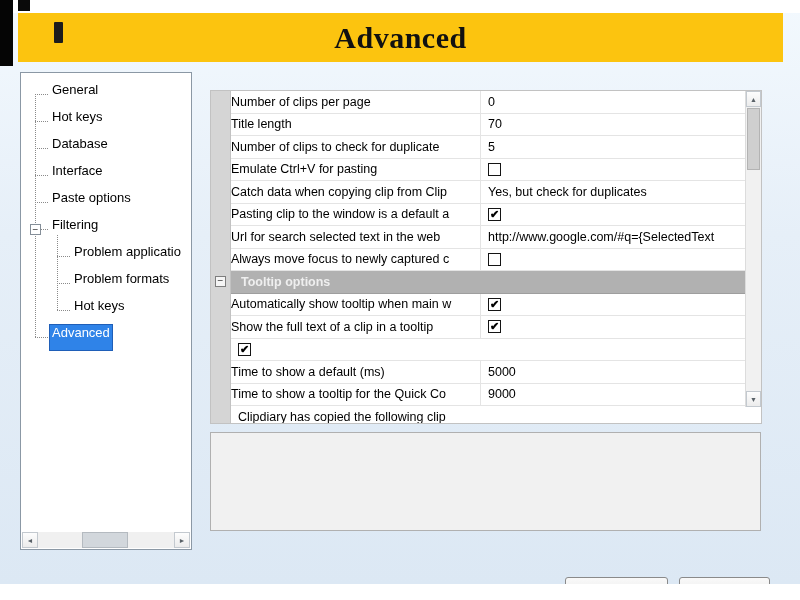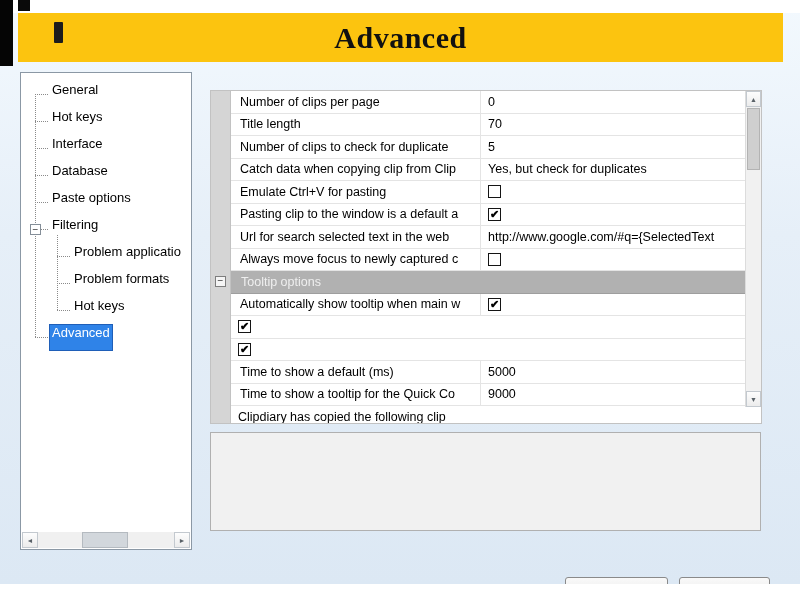--- a/index.html
+++ b/index.html
@@ -61,25 +61,25 @@
   }
   .gutter{position:absolute;left:0;top:0;bottom:0;width:20px;background:#d5d5d5;border-right:1px solid #c2c2c2;box-sizing:border-box;}
   .group-ex{
     position:absolute;left:4px;top:185px;width:11px;height:11px;box-sizing:border-box;
     border:1px solid #7e7e7e;background:#f5f5f5;font-size:10px;line-height:8px;text-align:center;color:#333;z-index:3;
   }
   #grid-rows{position:absolute;left:20px;top:0;right:16px;}
   .g-row{display:flex;height:22.5px;box-sizing:border-box;border-bottom:1px solid #e4e4e4;font-size:12.5px;align-items:stretch;}
   .g-name{
     width:250px;min-width:250px;box-sizing:border-box;border-right:1px solid #e4e4e4;
-    padding-left:9px;display:flex;align-items:center;white-space:nowrap;overflow:hidden;
+    display:flex;align-items:center;white-space:nowrap;overflow:hidden;
   }
   .g-value{flex:1;padding-left:7px;display:flex;align-items:center;white-space:nowrap;overflow:hidden;}
   .g-row.group{background:#b1b1b1;border-bottom:1px solid #9e9e9e;}
-  .g-label{display:flex;align-items:center;padding-left:10px;color:#efefef;font-weight:normal;}
+  .g-label{display:flex;align-items:center;padding-left:10px;color:#efefef;font-weight:bold;}
   .cb{
     width:13px;height:13px;box-sizing:border-box;border:1.5px solid #141414;background:#fff;
     display:flex;align-items:center;justify-content:center;font-size:11px;font-weight:bold;color:#000;line-height:11px;
   }
   
   .vscroll{
     position:absolute;right:0;top:0;width:16px;height:316px;background:#f1f1f1;
     border-left:1px solid #dcdcdc;box-sizing:border-box;
   }
   .vscroll .sb-btn{position:absolute;left:0;width:15px;height:16px;}
@@ -122,24 +122,24 @@
     <div class="vline root"></div>
     <div class="vline kids"></div>
     <div id="tree">
         <div class="tree-row">
           <span class="lbl">General</span>
         </div>
         <div class="tree-row">
           <span class="lbl">Hot keys</span>
         </div>
         <div class="tree-row">
+          <span class="lbl">Database</span>
+        </div>
+        <div class="tree-row">
           <span class="lbl">Interface</span>
-        </div>
-        <div class="tree-row">
-          <span class="lbl">Database</span>
         </div>
         <div class="tree-row">
           <span class="lbl">Paste options</span>
         </div>
         <div class="tree-row">
           <span class="expander">−</span>
           <span class="lbl">Filtering</span>
         </div>
         <div class="tree-row child">
           <span class="lbl">Problem applicatio</span>
@@ -177,30 +177,30 @@
         </div>
         <div class="g-row">
           <div class="g-name">Title length</div>
           <div class="g-value">70</div>
         </div>
         <div class="g-row">
           <div class="g-name">Number of clips to check for duplicate</div>
           <div class="g-value">5</div>
         </div>
         <div class="g-row">
+          <div class="g-name">Emulate Ctrl+V for pasting</div>
+          <div class="g-value">
+            <span class="cb"></span>
+          </div>
+        </div>
+        <div class="g-row">
           <div class="g-name">Catch data when copying clip from Clip</div>
           <div class="g-value">Yes, but check for duplicates</div>
         </div>
         <div class="g-row">
-          <div class="g-name">Emulate Ctrl+V for pasting</div>
-          <div class="g-value">
-            <span class="cb"></span>
-          </div>
-        </div>
-        <div class="g-row">
           <div class="g-name">Pasting clip to the window is a default a</div>
           <div class="g-value">
             <span class="cb on">✔</span>
           </div>
         </div>
         <div class="g-row">
           <div class="g-name">Url for search selected text in the web</div>
           <div class="g-value">http://www.google.com/#q={SelectedText</div>
         </div>
         <div class="g-row">
@@ -212,20 +212,21 @@
         <div class="g-row group">
           <span class="g-label">Tooltip options</span>
         </div>
         <div class="g-row">
           <div class="g-name">Automatically show tooltip when main w</div>
           <div class="g-value">
             <span class="cb on">✔</span>
           </div>
         </div>
         <div class="g-row">
+          <div class="g-name">Show the full text of a clip in a tooltip</div>
           <div class="g-value">
             <span class="cb on">✔</span>
           </div>
         </div>
         <div class="g-row">
           <div class="g-value">
             <span class="cb on">✔</span>
           </div>
         </div>
         <div class="g-row">

